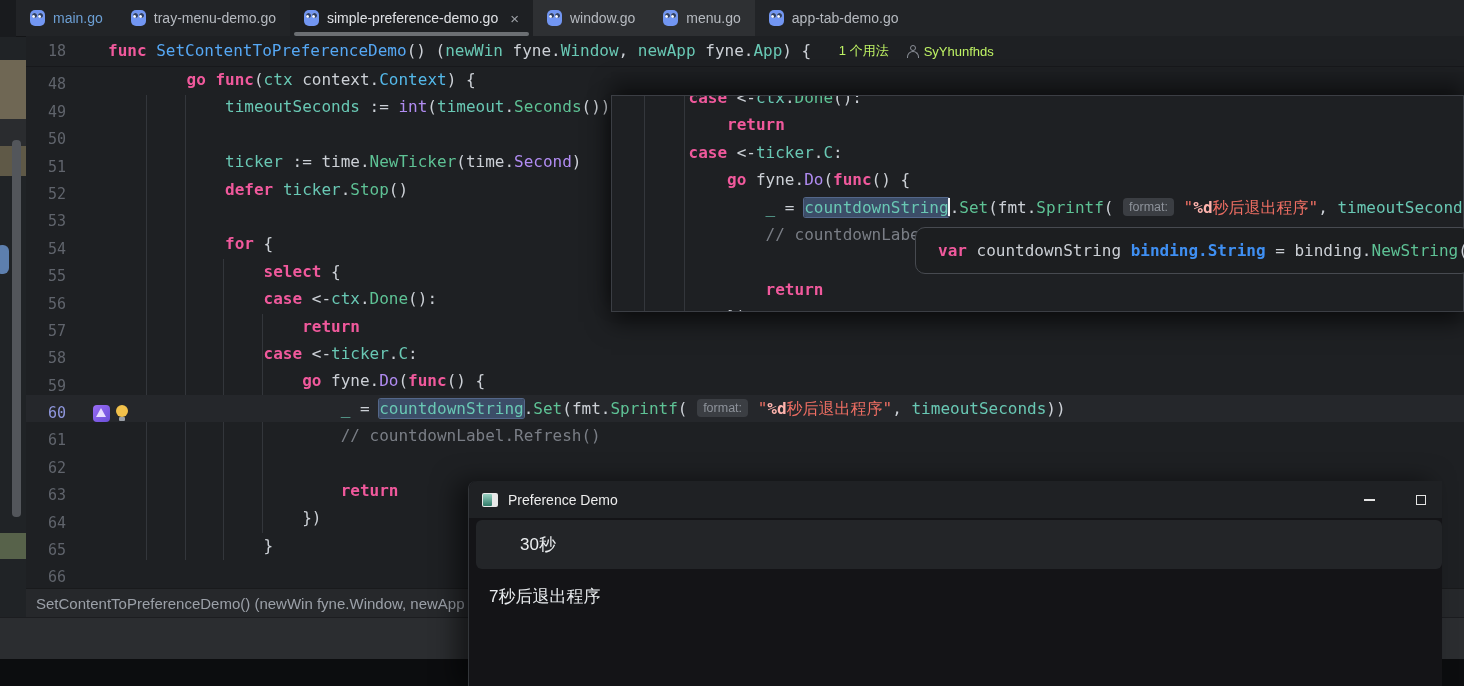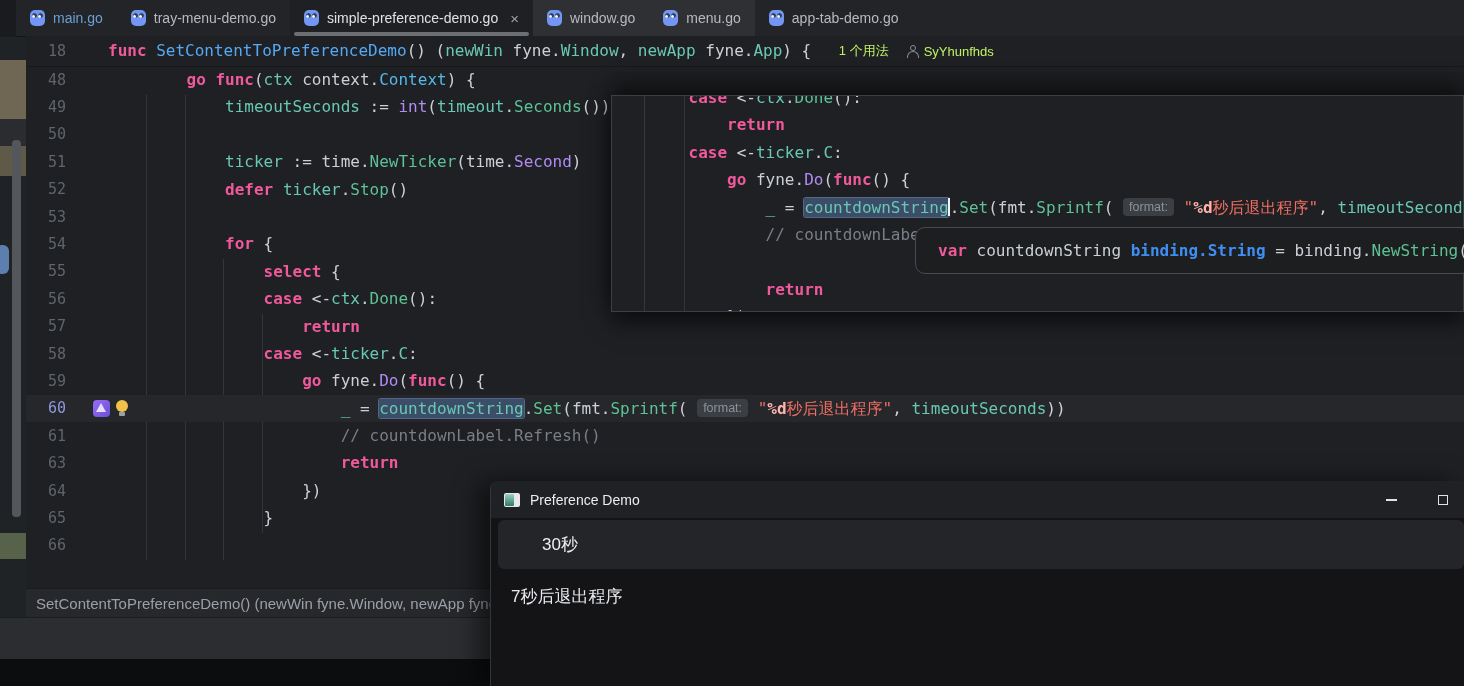--- a/index.html
+++ b/index.html
@@ -24,21 +24,21 @@
   .tab.active{background:#1e2023;color:#dfe1e5;}
   .tab.active::after{content:"";position:absolute;left:4px;right:4px;bottom:0;height:4px;background:#6c6f73;border-radius:2px;}
   .tab .close{color:#9da0a6;font-size:15px;margin-left:4px;}
   .gopher{width:15px;height:16px;border-radius:5px;background:#7296f2;position:relative;flex:none;}
   .gopher::before,.gopher::after{content:"";position:absolute;top:3px;width:5px;height:5px;border-radius:50%;background:#fff;box-shadow:inset -1px 1px 0 1px #2c3e66;}
   .gopher::before{left:2px;} .gopher::after{right:2px;}
 
   
   #sticky{position:absolute;left:26px;top:36px;right:0;height:30px;background:#1e2023;border-bottom:1px solid #17181b;display:flex;align-items:center;z-index:2;}
   #code-area{position:absolute;left:26px;top:66px;right:0;height:522px;background:#1e2023;}
-  .code-row{position:relative;height:27.4px;display:flex;align-items:center;gap:20px;}
+  .code-row{position:relative;height:27.4px;display:flex;align-items:flex-end;gap:20px;}
   .code-row.active{background:#25272b;}
   .ln{width:40px;text-align:right;color:#60646c;font-size:15px;flex:none;font-family:"DejaVu Sans Mono",monospace;}
   .code-row.active .ln{color:#8f97dd;}
   .gslot{width:42px;flex:none;display:flex;align-items:center;gap:5px;padding-left:7px;box-sizing:border-box;}
   pre.code{margin:0;white-space:pre;font-family:"DejaVu Sans Mono",monospace;font-size:16px;line-height:27.4px;}
   .guide{position:absolute;width:1px;background:#33363b;}
 
   .sg-k{color:#f0599c;font-weight:bold;}
   .sg-d{color:#ccd0d6;}
   .sg-i{color:#69c8b4;margin-top:20px;}
@@ -76,21 +76,21 @@
   #peek .pgutter{position:absolute;left:0;top:0;width:32px;height:100%;background:#1e2023;border-right:1px solid #34373c;}
   #peek .pguide{position:absolute;left:72px;top:0;width:1px;height:100%;background:#33363b;}
   #peek-lines{position:absolute;left:38px;top:-12px;right:0;}
   .peek-row{height:27.4px;display:flex;align-items:center;}
 
   
   #tooltip{position:absolute;left:915px;top:227px;width:556px;height:47px;background:#1c1e20;border:1px solid #474a50;border-radius:10px;box-sizing:border-box;z-index:6;display:flex;align-items:center;padding-left:22px;overflow:hidden;}
   #tooltip pre{margin:0;white-space:pre;font-family:"DejaVu Sans Mono",monospace;font-size:16px;}
 
   
-  #appwin{position:absolute;left:490px;top:481px;width:974px;height:205px;background:#141417;border-radius:8px 0 0 0;box-shadow:-12px 0 24px rgba(0,0,0,.5);z-index:10;border-left:1px solid #33363a;box-sizing:border-box;}
+  #appwin{position:absolute;left:468px;top:481px;width:974px;height:205px;background:#141417;border-radius:8px 0 0 0;box-shadow:-12px 0 24px rgba(0,0,0,.5);z-index:10;border-left:1px solid #33363a;box-sizing:border-box;}
   #appwin .titlebar{position:absolute;left:0;top:0;right:0;height:37px;background:#1f2124;border-radius:8px 0 0 0;display:flex;align-items:center;}
   #appwin .appico{width:16px;height:14px;margin-left:13px;border-radius:2px;background:#e8e8e8;position:relative;flex:none;}
   #appwin .appico::before{content:"";position:absolute;left:1px;top:1px;width:9px;height:12px;background:linear-gradient(180deg,#9ad2c3,#2f7a68);border-radius:1px;}
   #appwin .title{color:#ececec;font-size:14px;margin-left:10px;}
   .winbtn{position:absolute;top:4px;width:30px;height:30px;display:flex;align-items:center;justify-content:center;}
   #btn-min{right:58px;} #btn-max{right:6px;}
   #btn-min .g{width:11px;height:1.5px;background:#e3e3e3;}
   #btn-max .g{width:10px;height:10px;border:1.5px solid #e3e3e3;box-sizing:border-box;}
   #sel-row{position:absolute;left:7px;top:39px;right:0;height:49px;background:#232528;border-radius:6px;color:#eceff1;font-size:17px;line-height:49px;padding-left:44px;box-sizing:border-box;}
   #cd-label{position:absolute;left:20px;top:104px;color:#e8ebee;font-size:17px;line-height:24px;}
@@ -222,20 +222,25 @@
             <span class="bulb"></span>
           </span>
           <pre class="code"><span class="sg-d">                    </span><span class="sg-i">_</span><span class="sg-d"> = </span><span class="sg-hl">countdownString</span><span class="sg-d">.</span><span class="sg-f">Set</span><span class="sg-d">(</span><span class="sg-d">fmt.</span><span class="sg-f">Sprintf</span><span class="sg-d">( </span><span class="chip">format:</span><span class="sg-d"> </span><span class="sg-s">"</span><span class="sg-x">%d</span><span class="sg-s">秒后退出程序"</span><span class="sg-d">, </span><span class="sg-i">timeoutSeconds</span><span class="sg-d">))</span></pre>
         </div>
         <div class="code-row">
           <span class="ln">61</span>
           <span class="gslot"></span>
           <pre class="code"><span class="sg-c">                    // countdownLabel.Refresh()</span></pre>
         </div>
         <div class="code-row">
+          <span class="ln">62</span>
+          <span class="gslot"></span>
+          <pre class="code"></pre>
+        </div>
+        <div class="code-row">
           <span class="ln">63</span>
           <span class="gslot"></span>
           <pre class="code"><span class="sg-d">                    </span><span class="sg-k">return</span></pre>
         </div>
         <div class="code-row">
           <span class="ln">64</span>
           <span class="gslot"></span>
           <pre class="code"><span class="sg-d">                })</span></pre>
         </div>
         <div class="code-row">

